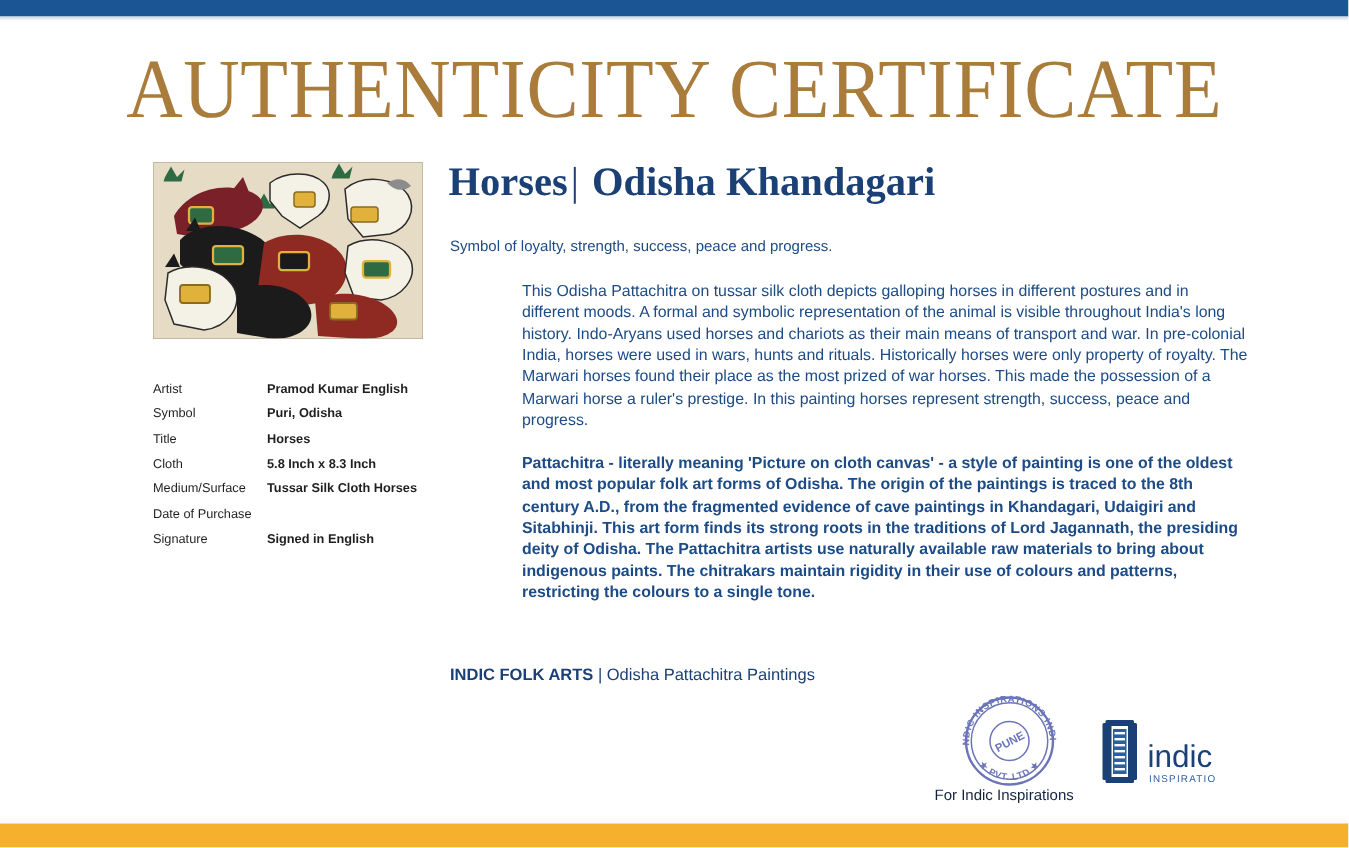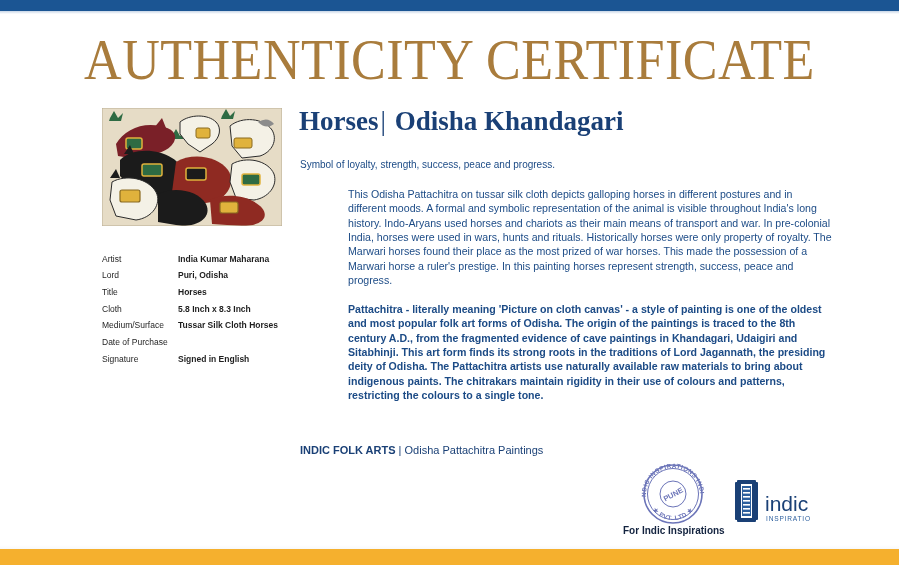--- a/index.html
+++ b/index.html
@@ -168,21 +168,21 @@
     height: 74px;
   }
   .stamp svg { display: block; }
 
   .stamp-caption {
     position: absolute;
     left: 623px;
     top: 524px;
     font-size: 10px;
     line-height: 13px;
-    font-weight: bold;
+    font-weight: normal;
     color: #13233f;
     white-space: nowrap;
   }
 
   .indic-logo {
     position: absolute;
     left: 733px;
     top: 478px;
     width: 78px;
     height: 50px;
@@ -256,24 +256,24 @@
       <rect x="118" y="94" width="18" height="11" rx="2" fill="#E0B23C" stroke="#8a6b20" stroke-width="1.2"></rect>
     </g>
     <rect width="180" height="118" fill="none" stroke="#b9ad93" stroke-width="1"></rect>
   </svg>
 </div>
 
 <table class="meta-table">
   <tbody>
     <tr>
       <td class="meta-label">Artist</td>
-      <td class="meta-value">India Kumar Maharana</td>
-    </tr>
-    <tr>
-      <td class="meta-label">Lord</td>
+      <td class="meta-value">Pramod Kumar English</td>
+    </tr>
+    <tr>
+      <td class="meta-label">Symbol</td>
       <td class="meta-value">Puri, Odisha</td>
     </tr>
     <tr>
       <td class="meta-label">Title</td>
       <td class="meta-value">Horses</td>
     </tr>
     <tr>
       <td class="meta-label">Cloth</td>
       <td class="meta-value">5.8 Inch x 8.3 Inch</td>
     </tr>

